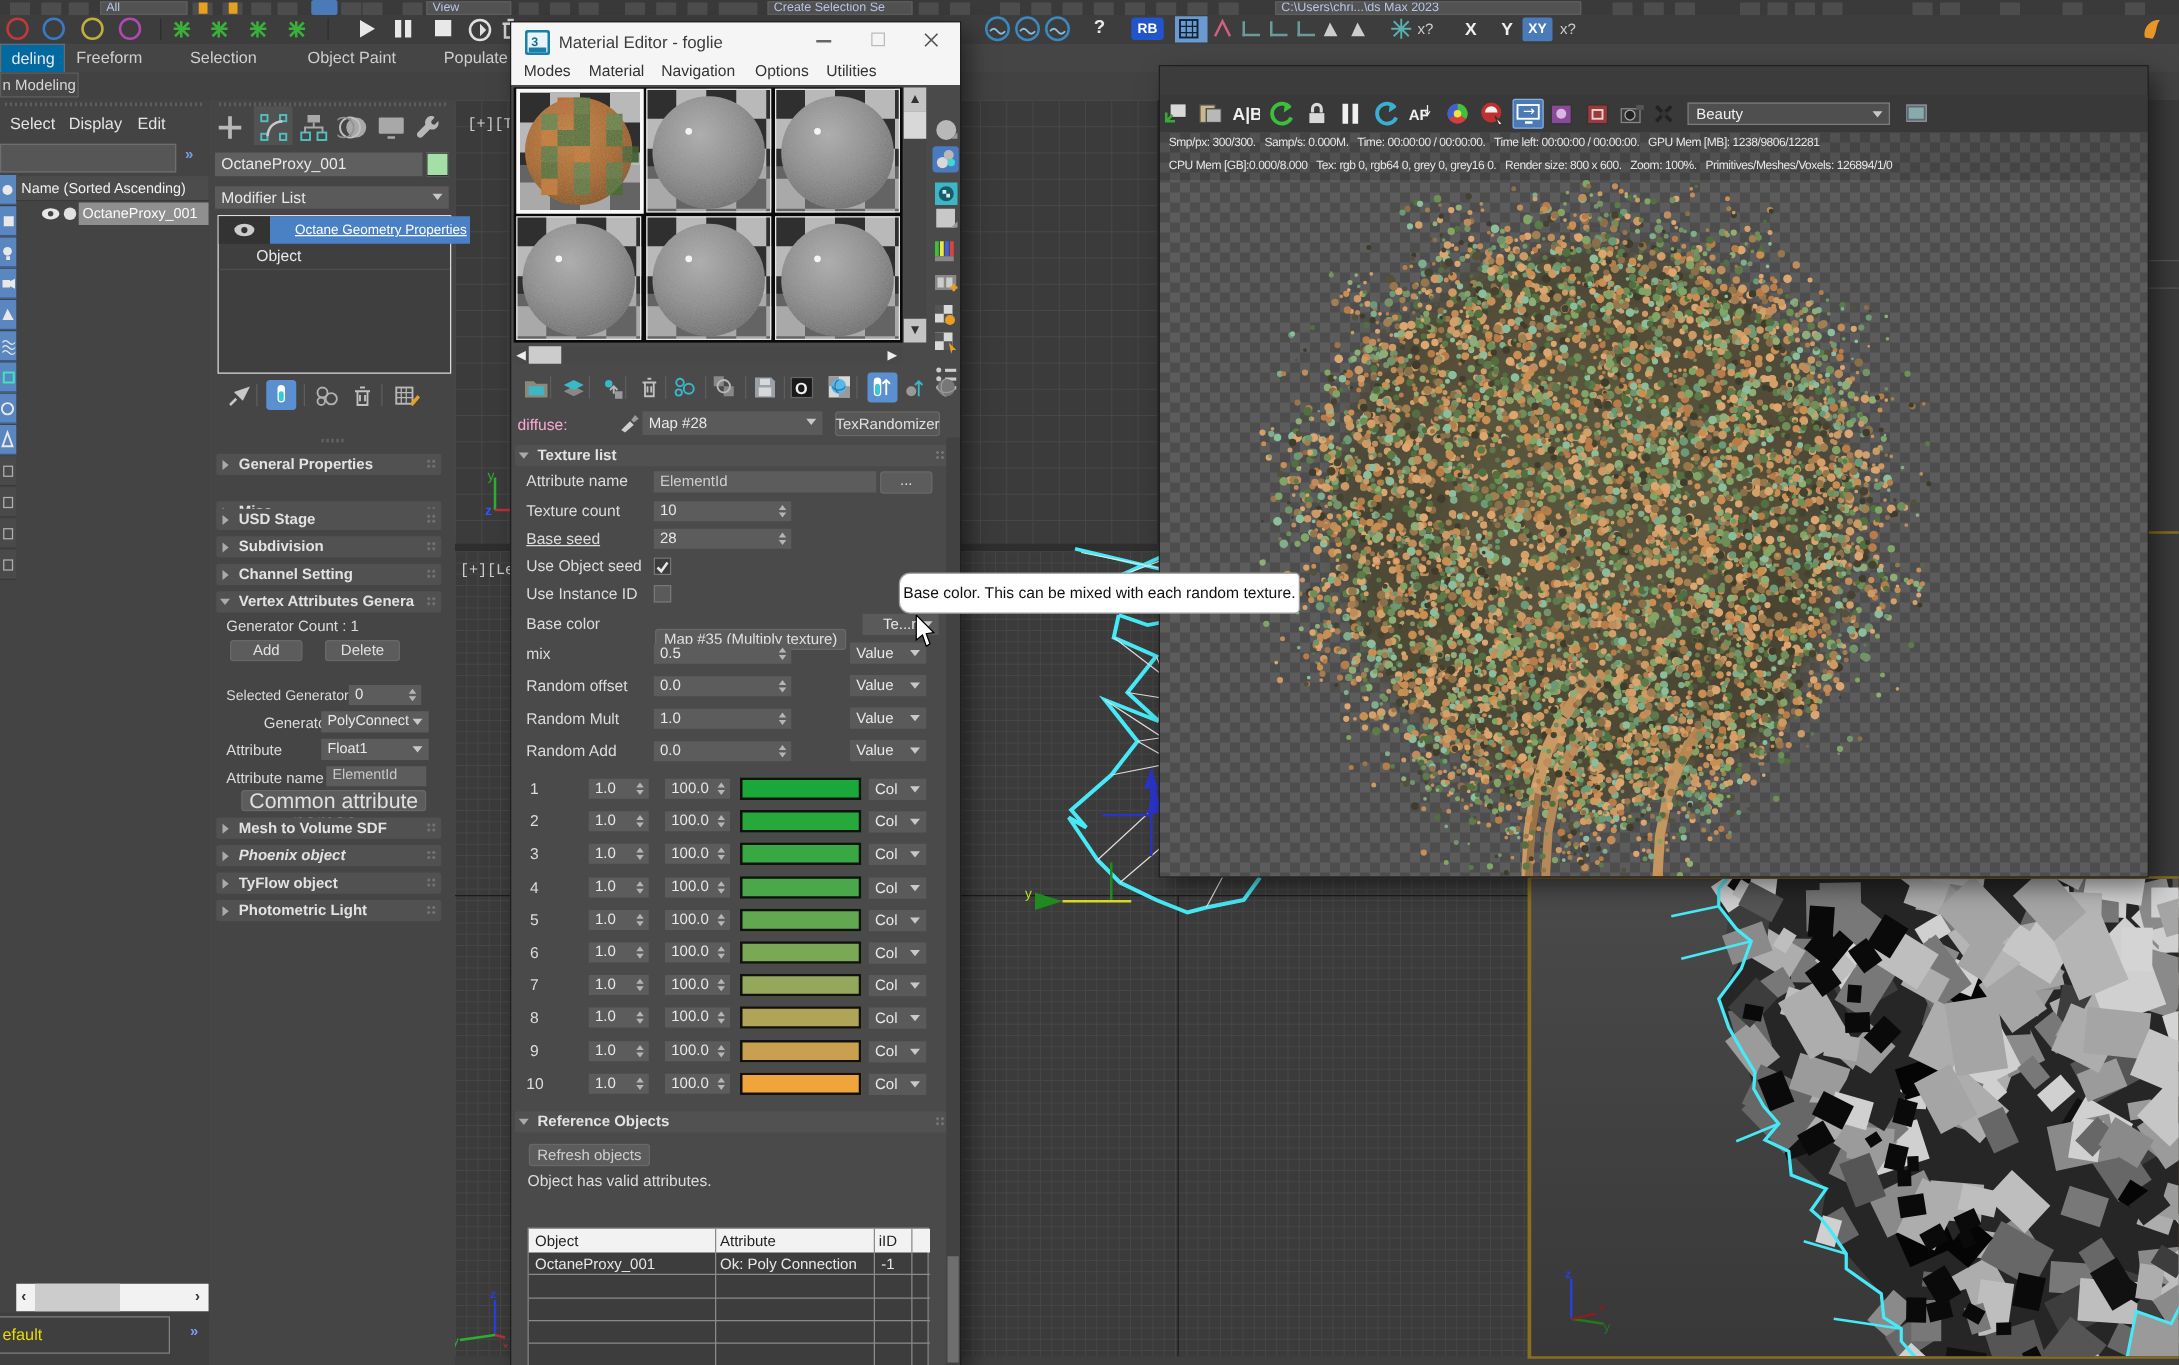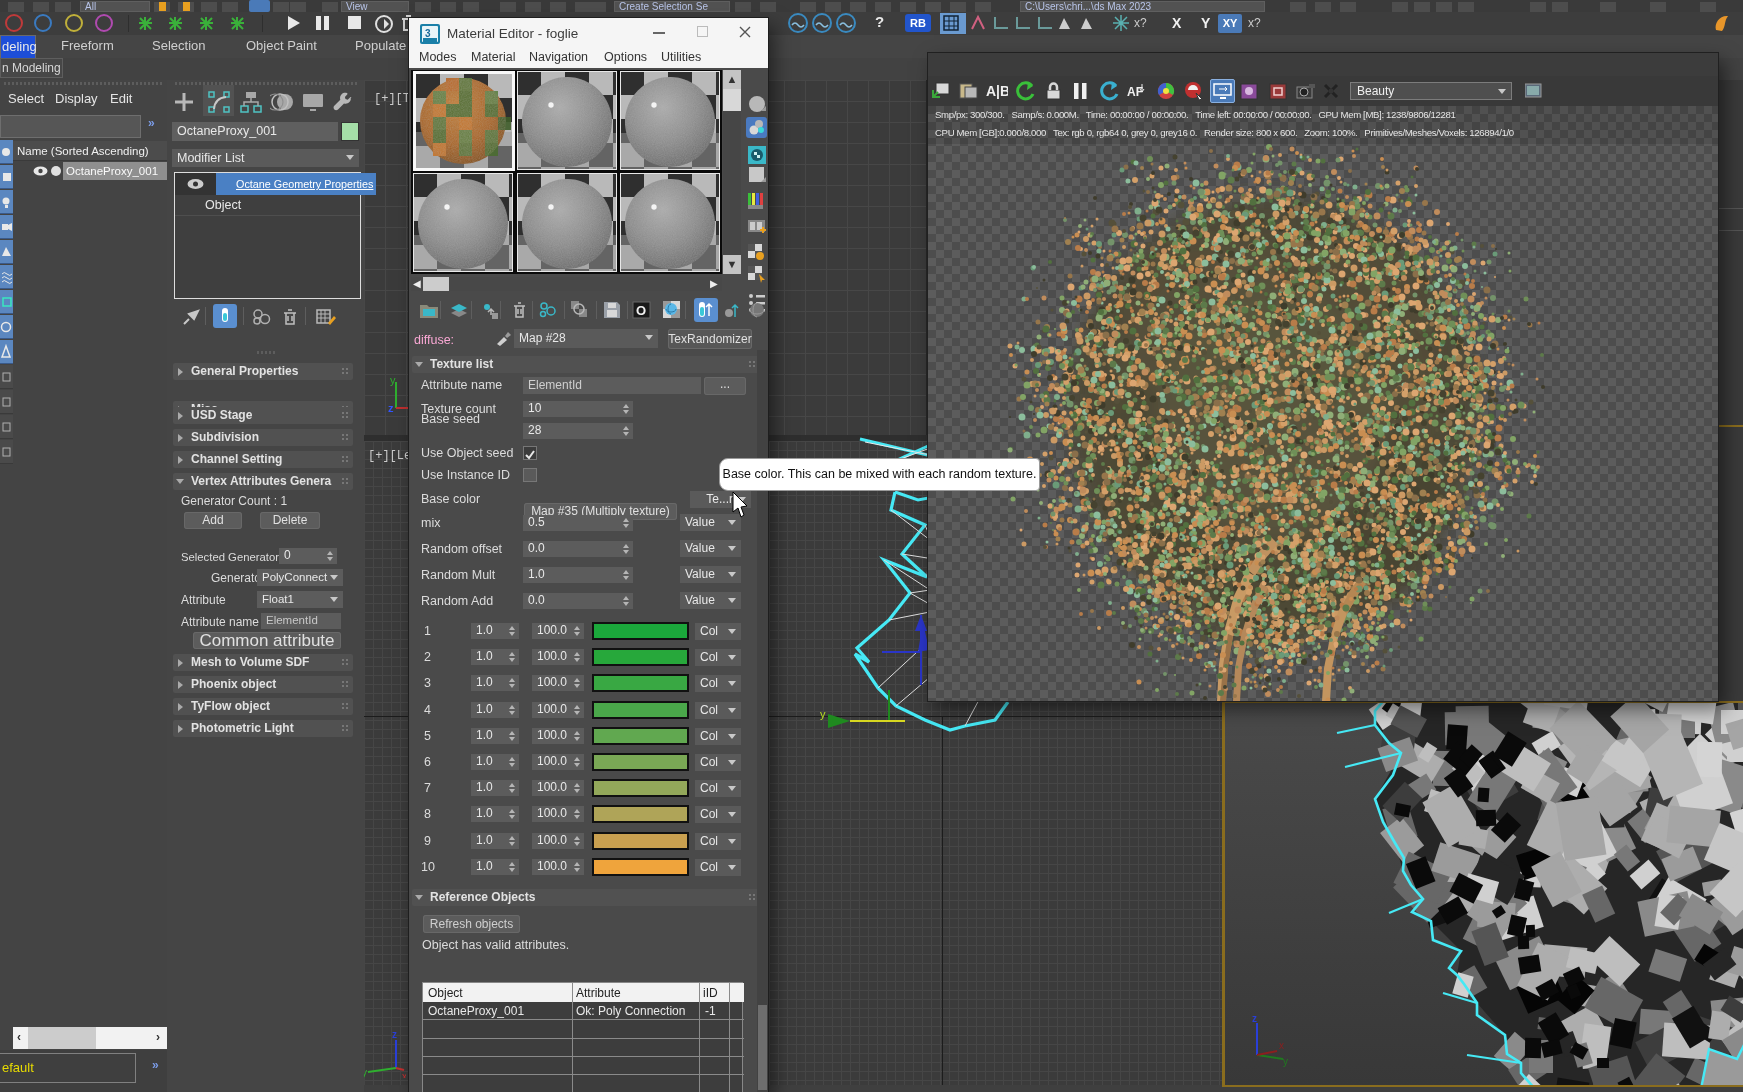--- a/index.html
+++ b/index.html
@@ -494,21 +494,21 @@
     <div class="abs" style="left:456px; top:17px; width:14px; height:6px; border-radius:7px 7px 0 0; background:#b86a20;"></div>
     <div class="abs" style="left:487px; top:17px; width:14px; height:6px; border-radius:7px 7px 0 0; background:#b86a20;"></div>
     <div class="abs" style="left:551px; top:17px; width:14px; height:6px; border-radius:7px 7px 0 0; background:#b86a20;"></div>
     <div class="abs" style="left:583px; top:17px; width:14px; height:6px; border-radius:7px 7px 0 0; background:#b86a20;"></div>
     <div class="abs" style="left:615px; top:17px; width:14px; height:6px; border-radius:7px 7px 0 0; background:#b86a20;"></div>
     <div class="abs" style="left:647px; top:17px; width:14px; height:6px; border-radius:7px 7px 0 0; background:#b86a20;"></div>
     <div class="abs" style="left:679px; top:17px; width:14px; height:6px; border-radius:7px 7px 0 0; background:#b86a20;"></div>
     <div class="abs" style="left:711px; top:17px; width:14px; height:6px; border-radius:7px 7px 0 0; background:#b86a20;"></div>
 </div>
 <div class="abs" style="left:0; top:35px; width:1743px; height:23px; background:#454545;">
-  <div class="abs" style="left:0; top:0; width:36px; height:23px; background:#1d4ed8; border:1px solid #6a6a6a; border-bottom:none;
+  <div class="abs" style="left:0; top:0; width:52px; height:23px; background:#0369a1; border:1px solid #6a6a6a; border-bottom:none;
        color:#e8e8e8; font-size:13px; line-height:21px; padding-left:1px;text-align:center;">deling</div>
   <div class="abs" style="left:61px; top:3px; color:#cfcfcf; font-size:13px;">Freeform</div>
   <div class="abs" style="left:152px; top:3px; color:#cfcfcf; font-size:13px;">Selection</div>
   <div class="abs" style="left:246px; top:3px; color:#cfcfcf; font-size:13px;">Object Paint</div>
   <div class="abs" style="left:355px; top:3px; color:#cfcfcf; font-size:13px;">Populate</div>
 </div>
 <div class="abs" style="left:0; top:58px; width:1743px; height:22px; background:#424242;">
   <div class="abs" style="left:0; top:0; width:63px; height:20px; background:#474747; border:1px solid #5e5e5e;
        color:#d6d6d6; font-size:12px; line-height:18px; padding-left:1px;">n Modeling</div>
 </div>
@@ -678,21 +678,21 @@
     <div class="abs" style="left:14px; top:471px; color:#dcdcdc; font-size:11.3px;">Selected Generator</div>
     <div class="field spin" style="left:112px; top:468px; width:58px; height:16px; background:#5c5c5c;">0</div>
     <div class="abs" style="left:14px; top:491px; color:#dcdcdc; font-size:12px;margin-left:30px;">Generator</div>
     <div class="field drop" style="left:90px; top:489px; width:86px; height:17px; line-height:17px; background:#5c5c5c; font-size:11.5px;">PolyConnect</div>
     <div class="abs" style="left:14px; top:513px; color:#dcdcdc; font-size:12px;">Attribute</div>
     <div class="field drop" style="left:90px; top:511px; width:86px; height:17px; line-height:17px; background:#5c5c5c; font-size:11.5px;">Float1</div>
     <div class="abs" style="left:14px; top:535px; color:#dcdcdc; font-size:12px;">Attribute name</div>
     <div class="field" style="left:94px; top:533px; width:80px; height:16px; background:#5c5c5c; color:#c8c8c8; font-size:11.5px;">ElementId</div>
     <div class="btn" style="left:26px; top:552px; width:148px; height:17px; line-height:17px; font-size:17px;">Common attribute names...</div>
     <div class="roll" style="left:6px; top:574px; width:180px;"><span class="arr"></span><span style="margin-left:2px;">Mesh to Volume SDF</span><span class="grip"></span></div>
-    <div class="roll" style="left:6px; top:596px; width:180px;"><span class="arr"></span><span style="margin-left:2px;">Phoenix object</span><span class="grip"></span></div>
+    <div class="roll" style="left:6px; top:596px; width:180px;font-style:italic;"><span class="arr"></span><span style="margin-left:2px;">Phoenix object</span><span class="grip"></span></div>
     <div class="roll" style="left:6px; top:618px; width:180px;"><span class="arr"></span><span style="margin-left:2px;">TyFlow object</span><span class="grip"></span></div>
     <div class="roll" style="left:6px; top:640px; width:180px;"><span class="arr"></span><span style="margin-left:2px;">Photometric Light</span><span class="grip"></span></div>
 </div>
 
 <div class="abs" style="left:928px; top:53px; width:790px; height:648px; background:#3c3c3c;
      box-shadow:0 0 0 1px #202020, 6px 8px 18px rgba(0,0,0,0.5);">
   <div class="abs" style="left:0; top:23px; width:790px; height:30px; background:#393939;">
     <svg class="abs" style="left:2px; top:4px;" width="23" height="22">
         <rect x="6" y="3" width="13" height="11" fill="#d8d8d8" stroke="#333"></rect>
         <path d="M3,10 v7 h7 M3,17 l5,-5" stroke="#3aa83a" stroke-width="2" fill="none"></path>
@@ -1243,21 +1243,21 @@
     </svg>
   <div class="field drop" style="left:105px; top:311px; width:144px; height:19px; background:#5a5a5a; line-height:19px;">Map #28</div>
   <div class="btn" style="left:259px; top:311px; width:84px; height:20px; line-height:20px; background:#575757;">TexRandomizer</div>
 
   <div class="roll" style="left:3px; top:338px; width:348px;"><span class="arrd"></span><span style="margin-left:2px;">Texture list</span><span class="grip"></span></div>
   <div class="lbl" style="left:12px; top:360px;">Attribute name</div>
   <div class="field" style="left:114px; top:359px; width:178px; height:17px; line-height:17px; background:#5c5c5c; color:#cfcfcf;">ElementId</div>
   <div class="btn" style="left:295px; top:359px; width:42px; height:18px; line-height:14px;">...</div>
   <div class="lbl" style="left:12px; top:384px;">Texture count</div>
   <div class="field spin" style="left:114px; top:383px; width:110px; height:16px; background:#5c5c5c;">10</div>
-  <div class="lbl" style="left:12px; top:394px;">Base seed</div>
+  <div class="lbl" style="left:12px; top:406px;text-decoration:underline;">Base seed</div>
   <div class="field spin" style="left:114px; top:405px; width:110px; height:16px; background:#5c5c5c;">28</div>
   <div class="lbl" style="left:12px; top:428px;">Use Object seed</div>
   <div class="abs" style="left:114px; top:428px; width:14px; height:14px; background:#3c3c3c; border:1px solid #777;">
     <svg width="12" height="12">
         <path d="M2,6 L5,9 L10,2" stroke="#e8e8e8" stroke-width="2" fill="none"></path>
       </svg></div>
   <div class="lbl" style="left:12px; top:450px;">Use Instance ID</div>
   <div class="abs" style="left:114px; top:450px; width:14px; height:14px; background:#5a5a5a; border:1px solid #777;"></div>
   <div class="lbl" style="left:12px; top:474px;">Base color</div>
   <div class="btn" style="left:115px; top:485px; width:153px; height:17px; line-height:17px; font-size:12px;">Map #35 (Multiply texture)</div>

